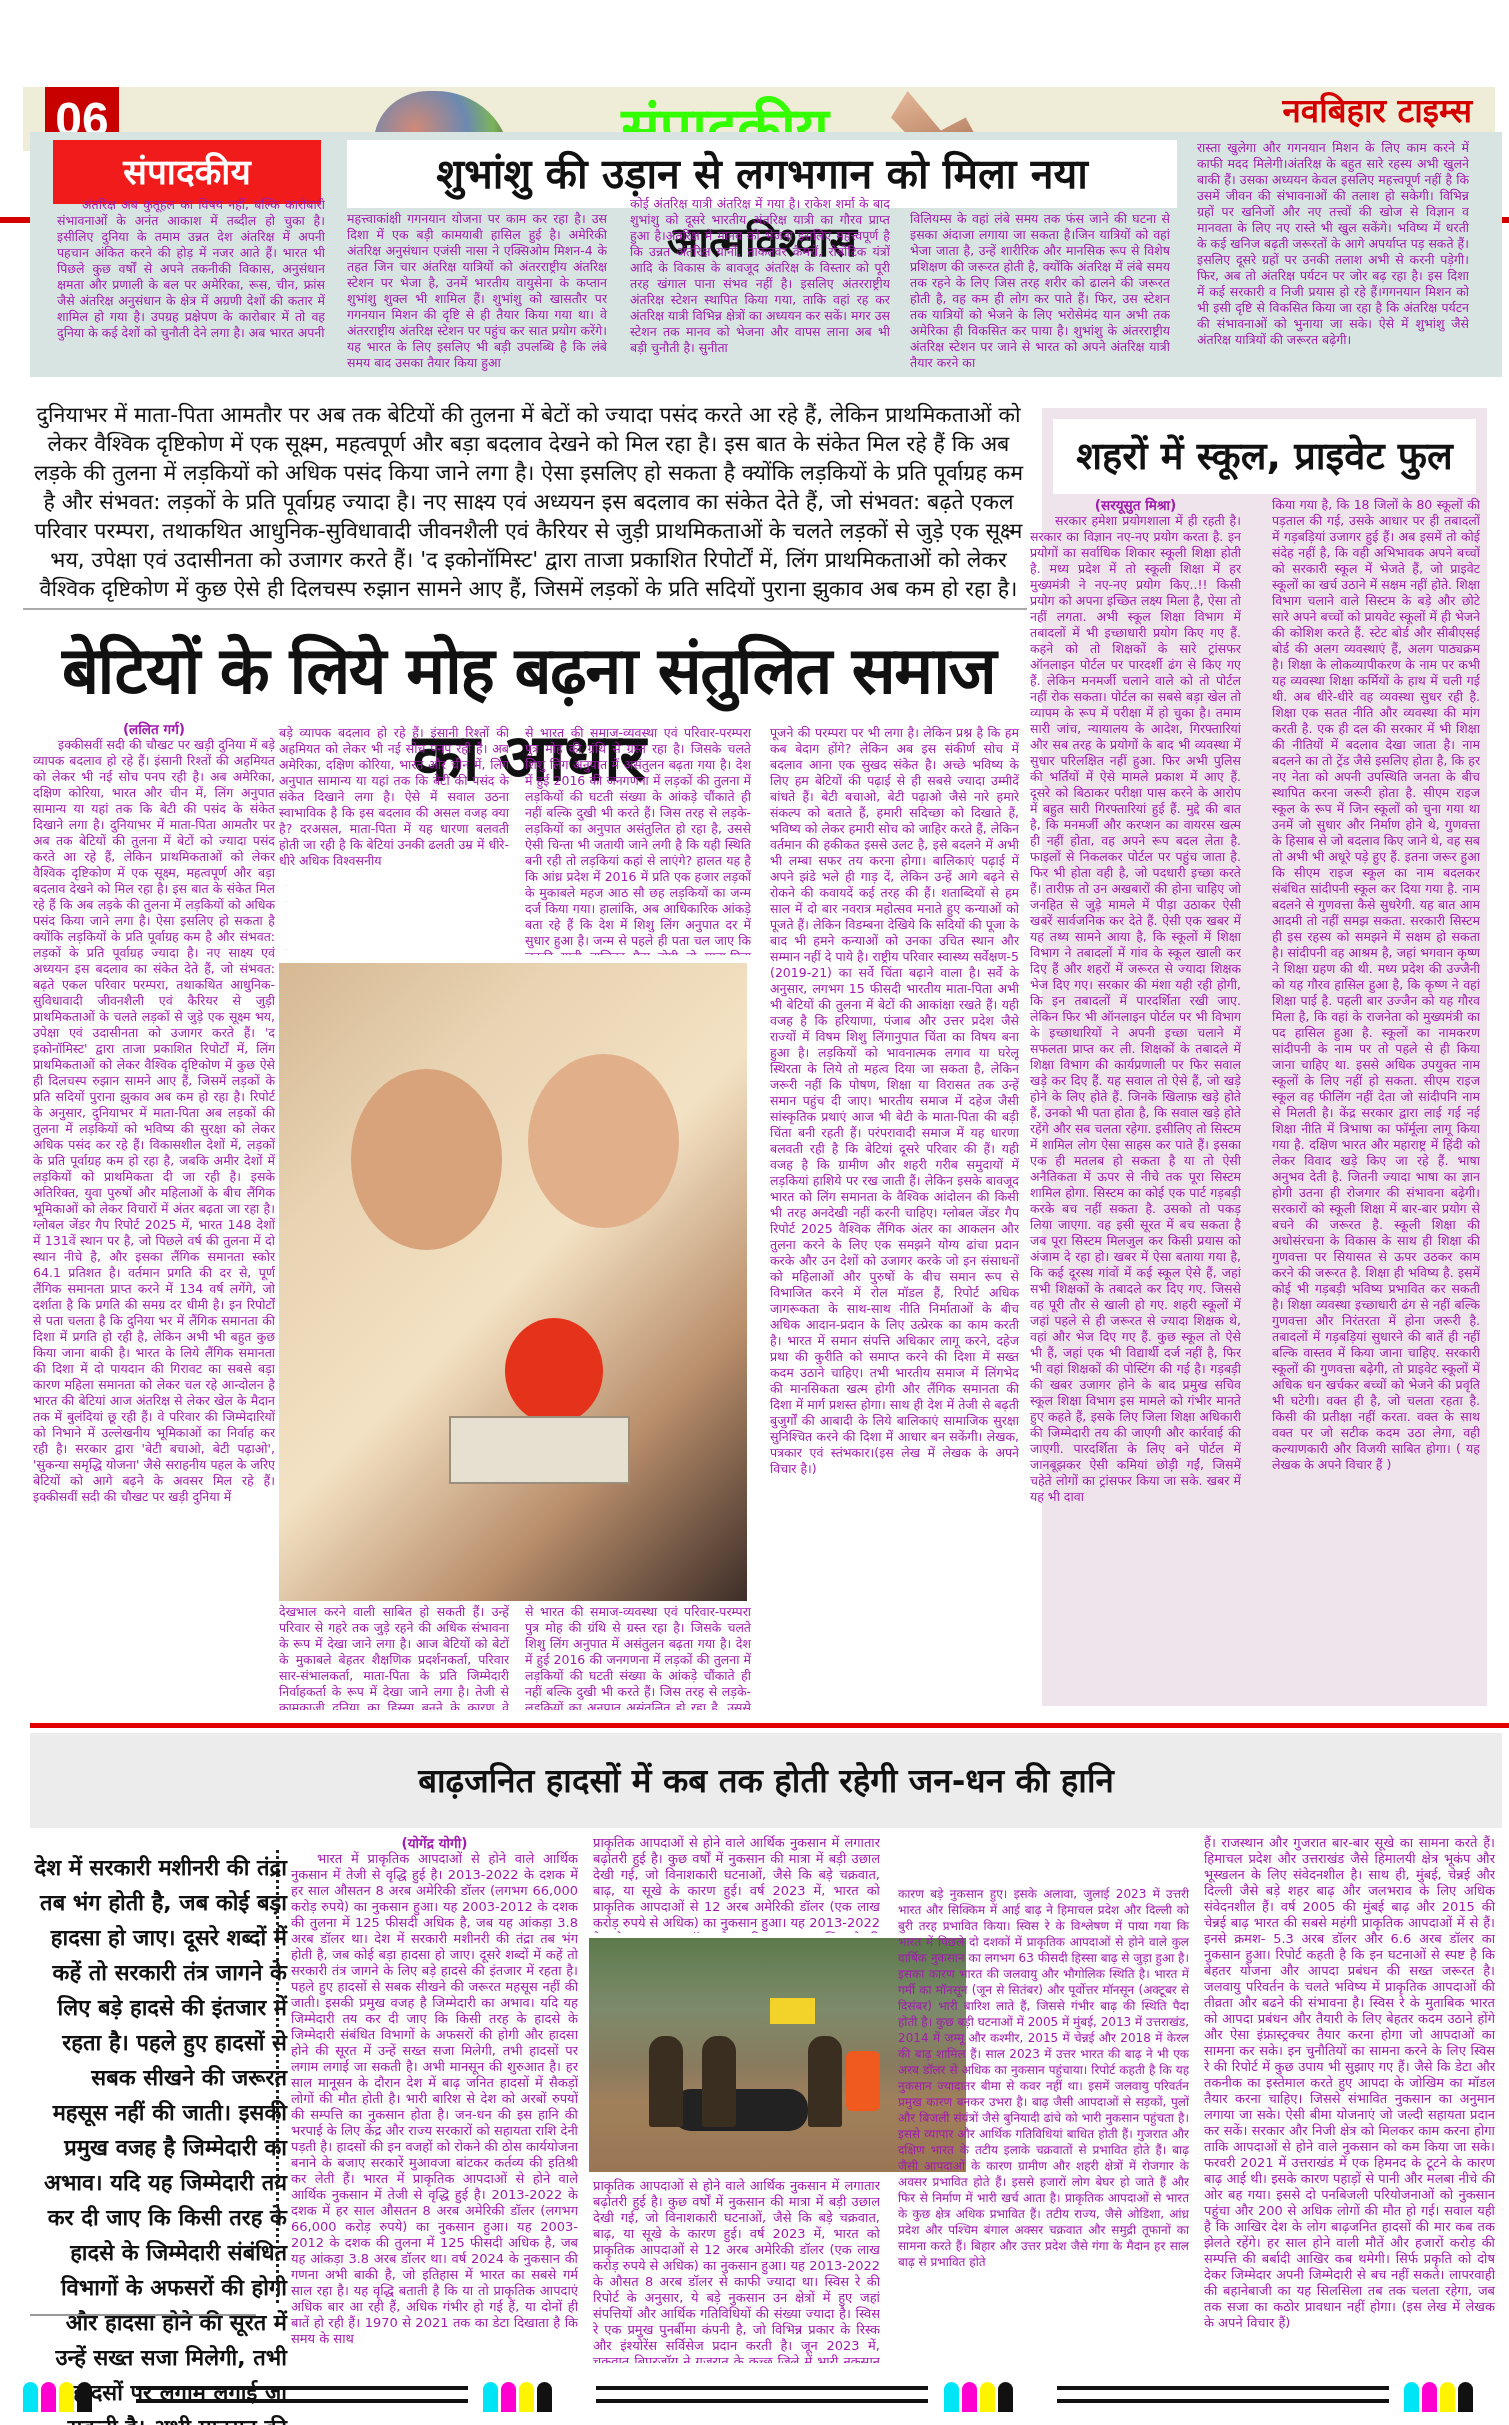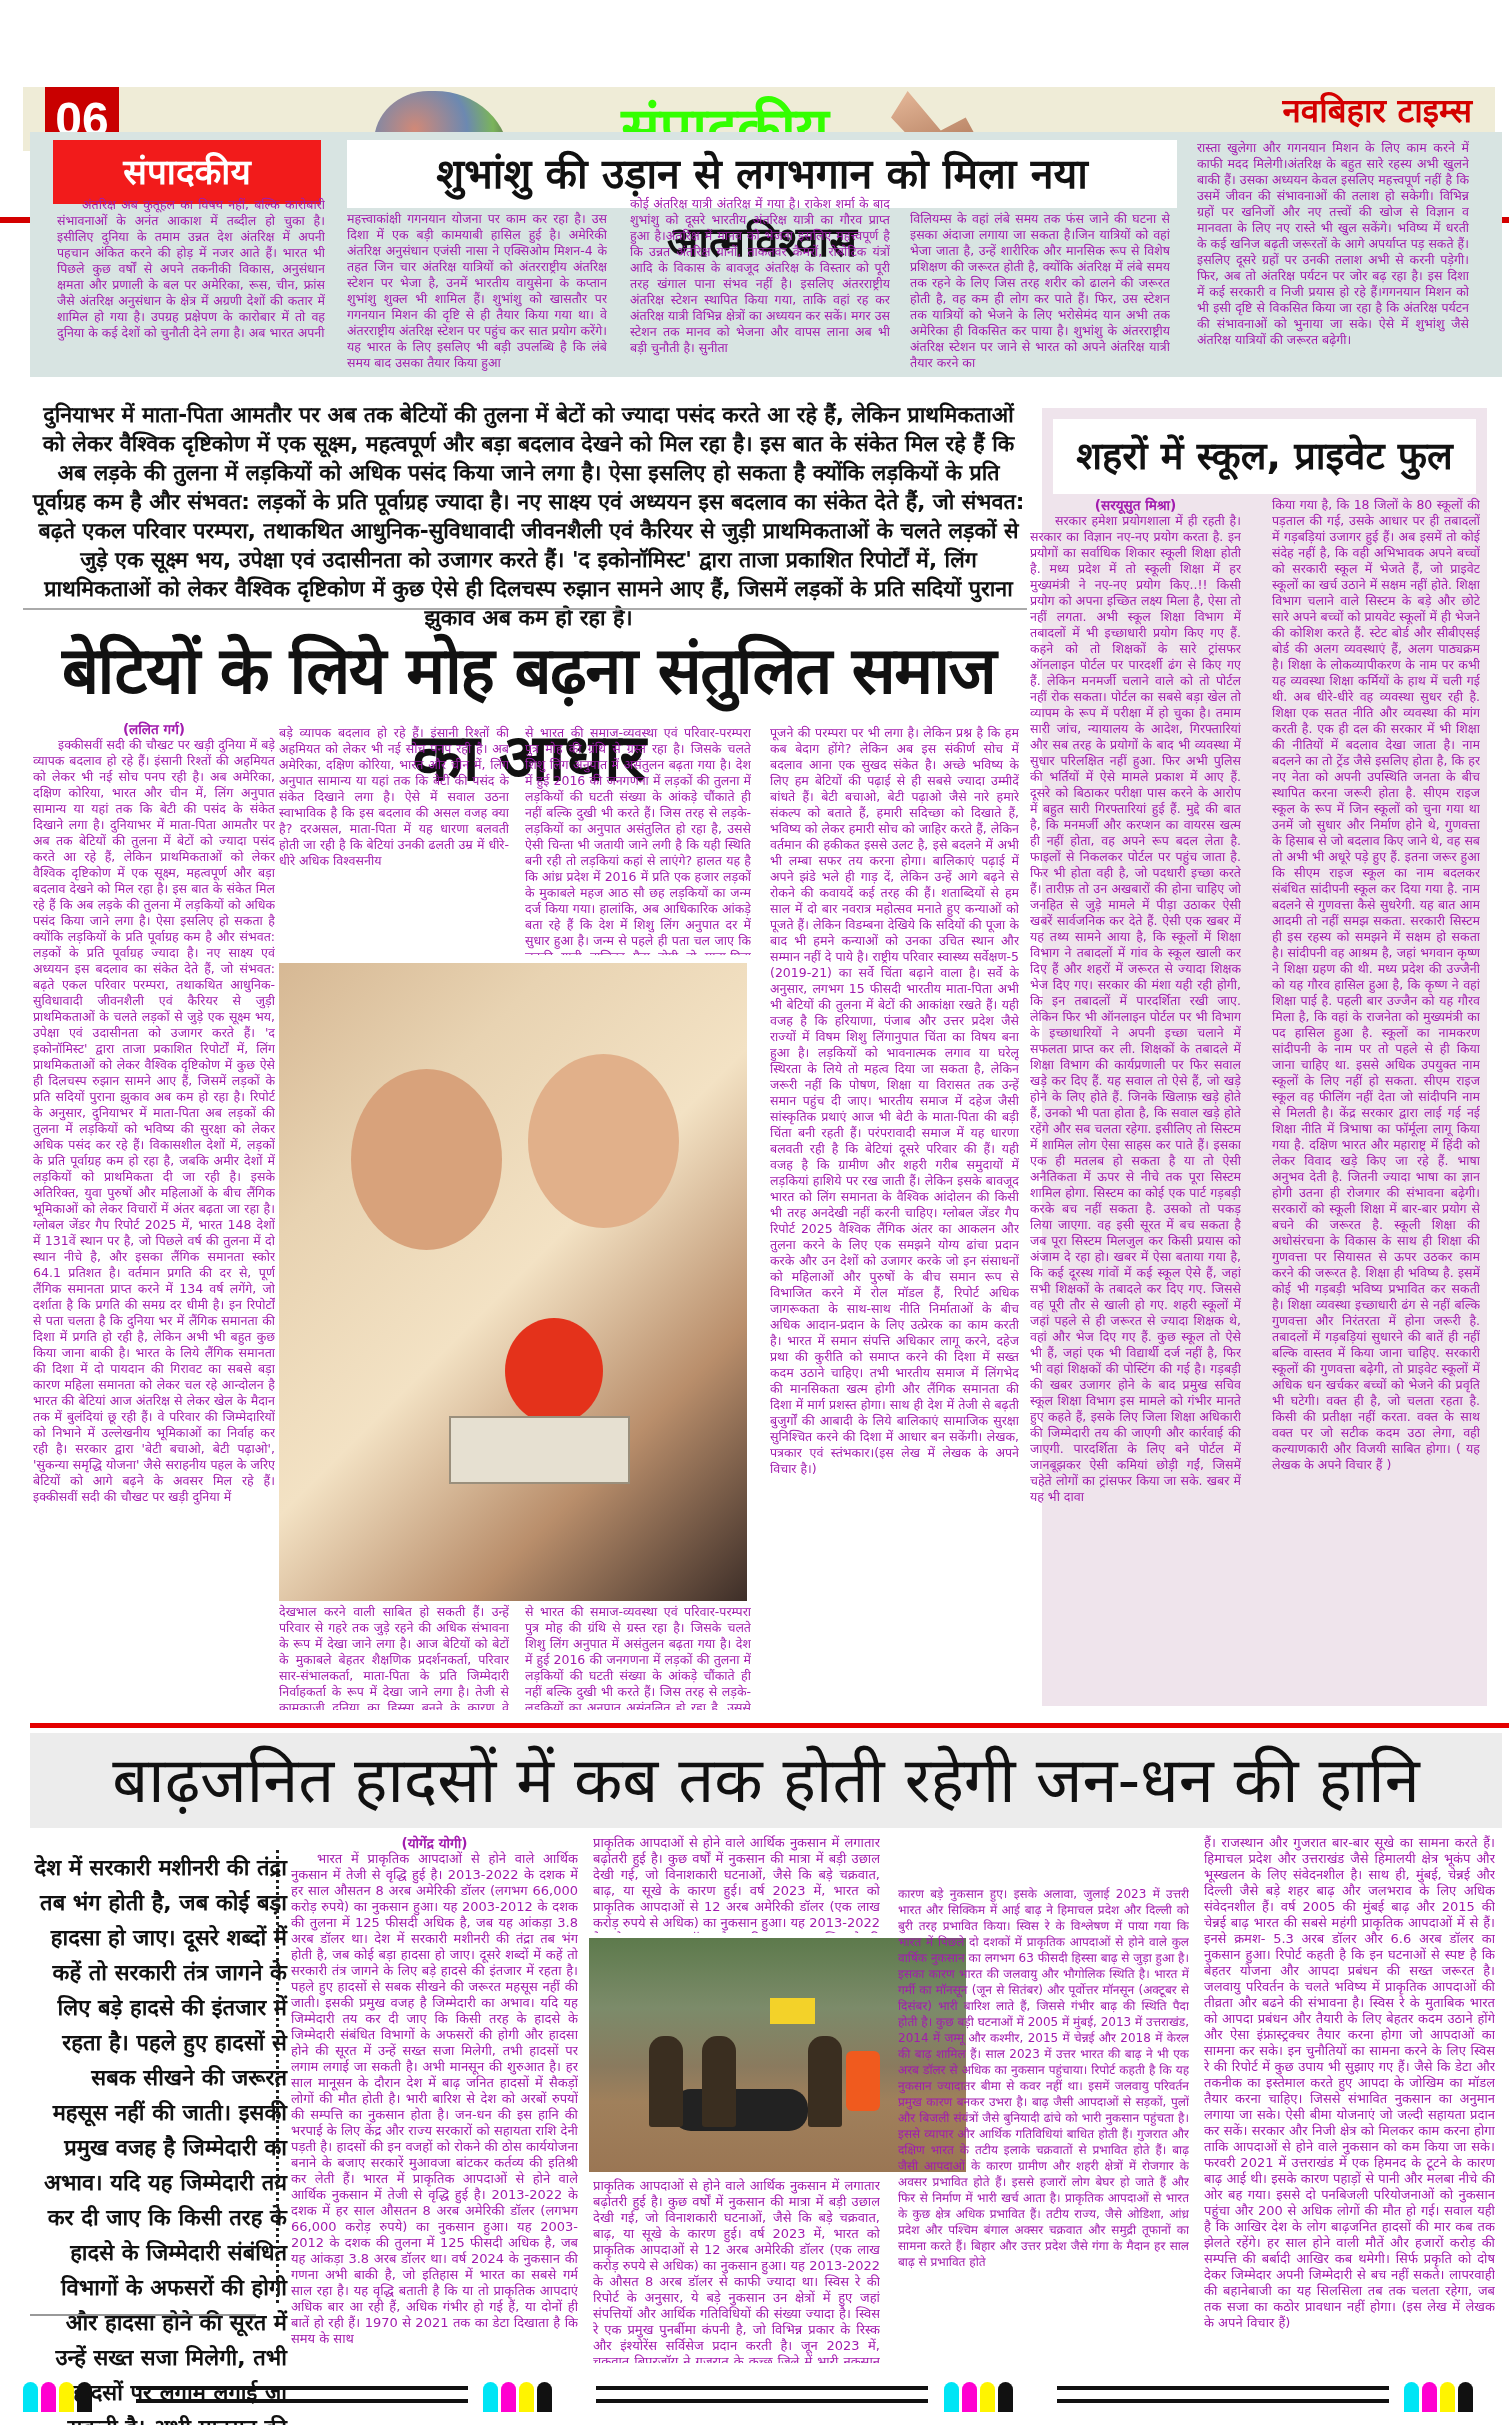--- a/index.html
+++ b/index.html
@@ -14,36 +14,36 @@
 .brand{left:1261px;top:92px;width:211px;color:#d40000;font-weight:bold;font-size:33px;text-align:right;line-height:38px}
 .dateline{left:1253px;top:133px;width:219px;font-size:15px;text-align:right;color:#222}
 .redrule{left:0;top:217px;width:1510px;height:6px;background:#d40000}
 
 .edbox{left:30px;top:132px;width:1472px;height:245px;background:#d8e4e2}
 .edlabel{left:53px;top:140px;width:268px;height:64px;background:#f21b1b;color:#fff;font-weight:bold;font-size:35px;line-height:64px;text-align:center}
 .edhead{left:347px;top:140px;width:830px;height:68px;background:#fff;font-weight:bold;font-size:41px;line-height:68px;text-align:center}
 .col{font-size:12.5px;line-height:16px;text-align:justify;color:#a21caf}
 .col p{text-indent:2em}
 
-.lede{left:30px;top:400px;width:997px;font-weight:bold;font-size:21.5px;line-height:29px;text-align:center}
+.lede{left:30px;top:400px;width:997px;font-weight:normal;font-size:21.5px;line-height:29px;text-align:center}
 .ledrule{left:22.6px;top:608px;width:1004px;height:2.3px;background:#aaa}
 .betihead{left:22.6px;top:627px;width:1012px;font-weight:bold;font-size:65px;line-height:87px;text-align:center;letter-spacing:-1.5px}
 .byline{font-weight:bold;font-size:13.6px;text-align:center}
 .photo1{left:279px;top:963px;width:468px;height:638px;background:linear-gradient(135deg,#d6b894 0%,#e8d3b2 25%,#f3e2c4 50%,#b98e6b 75%,#3d2e28 100%)}
 .photo1 .face1{position:absolute;left:72px;top:106px;width:151px;height:181px;border-radius:50%;background:#d8a27b}
 .photo1 .face2{position:absolute;left:249px;top:91px;width:151px;height:174px;border-radius:50%;background:#e1b08a}
 .photo1 .pot{position:absolute;left:226px;top:355px;width:98px;height:106px;border-radius:50%;background:#e4321b}
 .photo1 .books{position:absolute;left:170px;top:453px;width:181px;height:68px;background:#e6e0d1;border:2.3px solid #9a8f7c}
 
 .schoolbox{left:1042px;top:408px;width:445px;height:1298px;background:#efe4ec}
 .schoolhead{left:1053px;top:419px;width:423px;height:75px;background:#fff;font-weight:bold;font-size:38px;line-height:75px;text-align:center}
 
 .redrule2{left:30px;top:1723px;width:1480px;height:5.3px;background:#e40000}
 .floodbar{left:30px;top:1733px;width:1472px;height:95px;background:#ececec}
-.floodhead{left:30px;top:1736px;width:1472px;font-weight:normal;font-size:63px;line-height:89px;text-align:center}
+.floodhead{left:30px;top:1736px;width:1472px;font-weight:bold;font-size:33px;line-height:89px;text-align:center}
 .pull{left:34px;top:1850px;width:253px;font-weight:bold;font-size:22px;line-height:35px;text-align:right}
 .dots{left:276px;top:1850px;width:4.5px;height:453px;border-left:3.8px dotted #222}
 .pullrule{left:30px;top:2314px;width:226px;height:2.3px;background:#999}
 .photo2{left:589px;top:1938px;width:377px;height:234px;background:linear-gradient(180deg,#5d7a4c 0%,#7c8b6a 30%,#8a7a5e 55%,#a0805b 70%,#9a7654 100%)}
 .photo2 .boat{position:absolute;left:83px;top:151px;width:136px;height:42px;border-radius:19px;background:#222}
 .photo2 .man{position:absolute;width:34px;height:91px;top:98px;background:#3a2e20;border-radius:15px 15px 3px 3px}
 .photo2 .vest{position:absolute;width:34px;height:60px;top:113px;background:#f05a1e;border-radius:6px}
 .photo2 .sign{position:absolute;left:181px;top:60px;width:45px;height:26.4px;background:#f3d229}
 
 .reg{top:2378px;height:34px;display:flex;gap:3px;align-items:flex-end}

